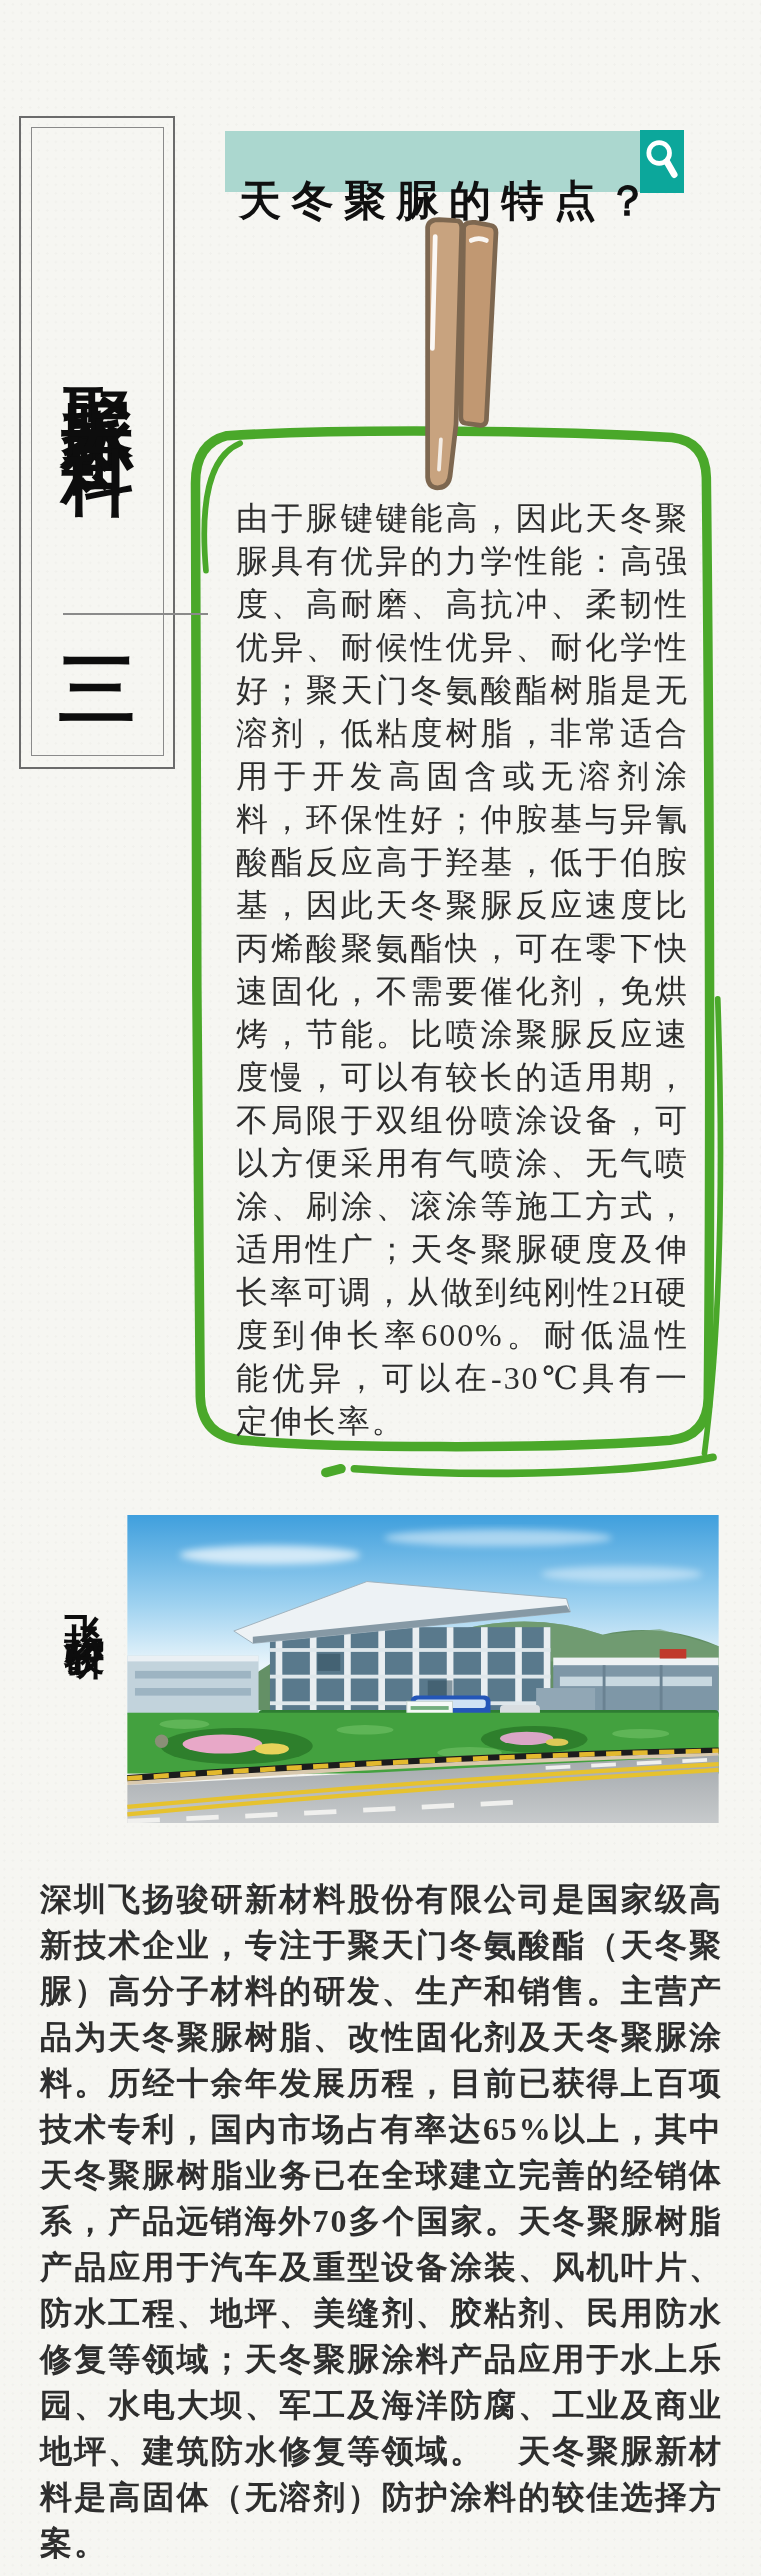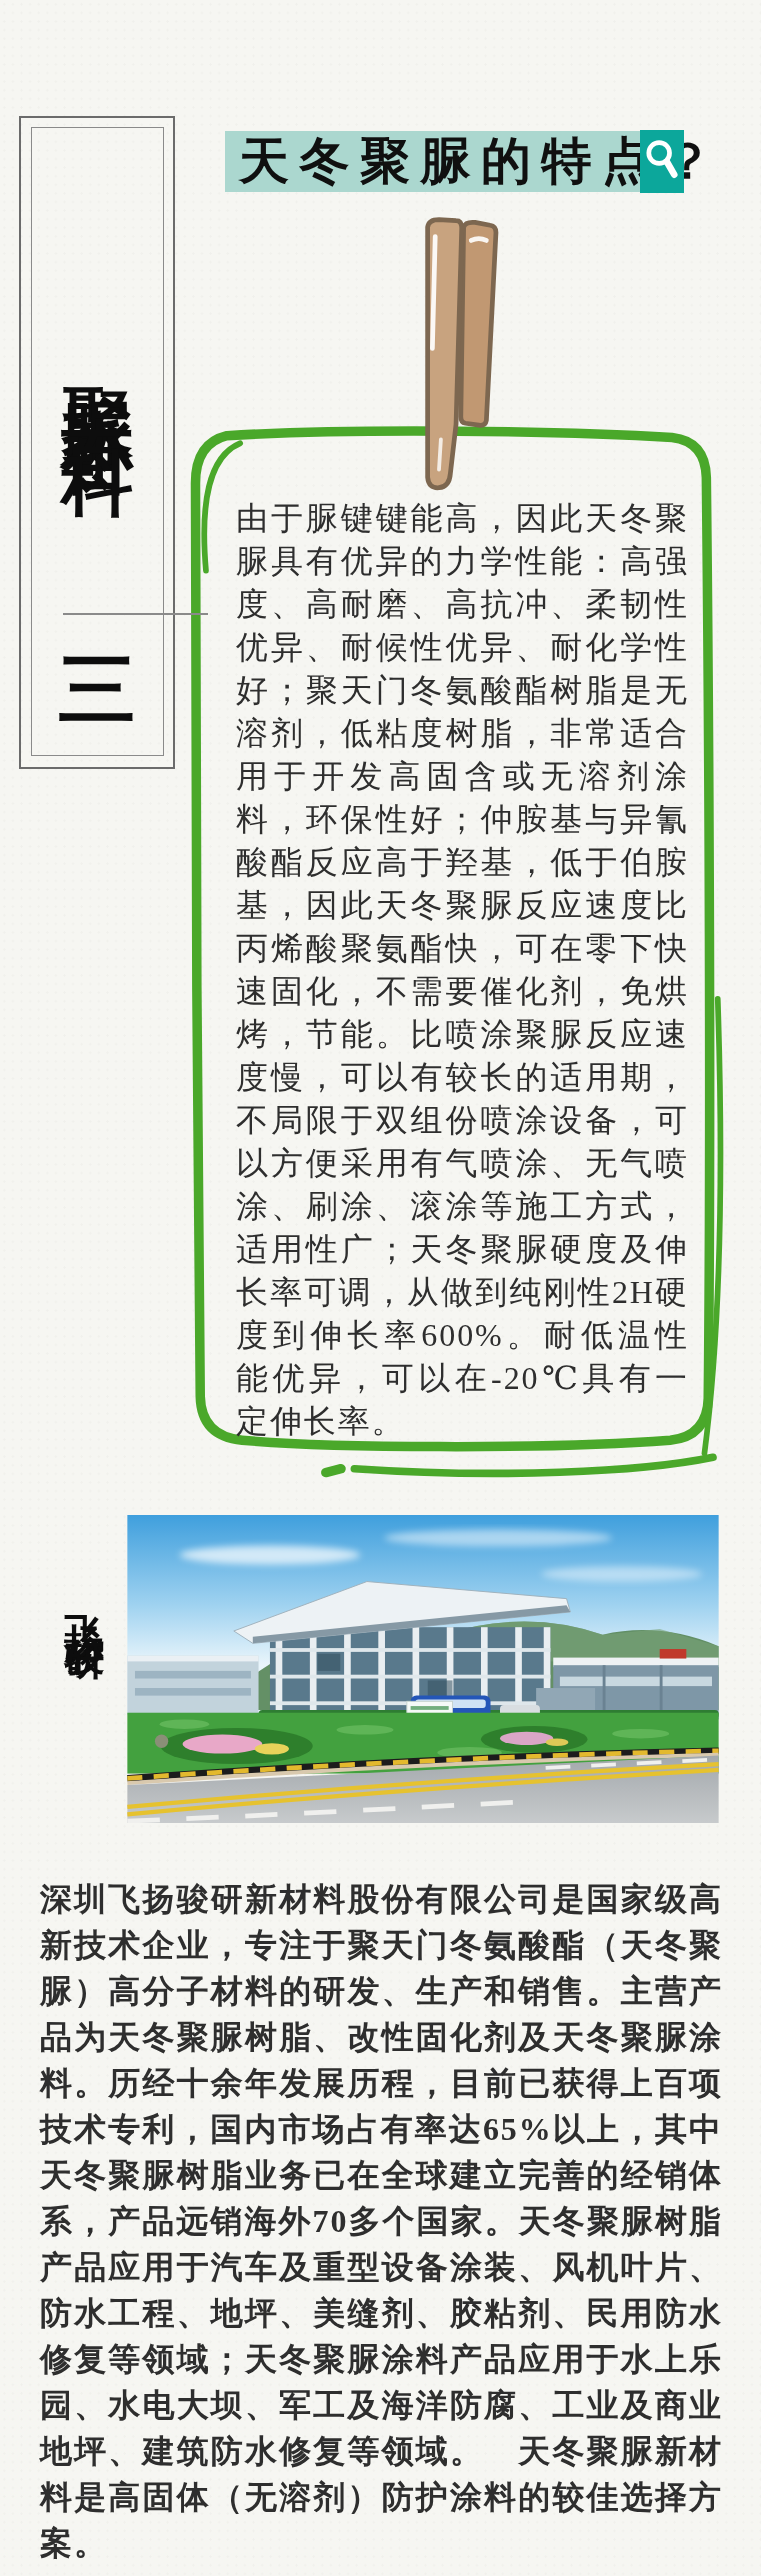--- a/index.html
+++ b/index.html
@@ -40,22 +40,23 @@
     text-align:center;line-height:124px;
   }
 
   
   .banner{
     position:absolute;left:225px;top:131px;width:415px;height:61px;
     background:#abd7cf;z-index:2;
   }
   .banner-text{
     display:block;padding-left:14px;line-height:61px;
-    font-size:50px;font-weight:700;letter-spacing:10.5px;color:#101010;
+    font-size:42px;font-weight:700;letter-spacing:10.5px;color:#101010;
     white-space:nowrap;
+    margin-top:40px;
   }
   .banner-search{
     position:absolute;left:640px;top:130px;width:44px;height:63px;
     background:#0ca79b;z-index:2;display:flex;align-items:center;justify-content:center;
   }
 
   
   .frame-svg{position:absolute;left:183px;top:409px;z-index:1;}
 
   
@@ -130,21 +131,21 @@
   <svg class="clip-svg" width="108" height="282" viewBox="0 0 114 296">
 
     <path d="M 64 12 Q 66 6 76 7 L 92 10 Q 99 11 98 20 L 88 216 Q 87 222 80 221 L 66 219 Q 61 218 61 212 Z" fill="#c19872" stroke="#7d6750" stroke-width="5" stroke-linejoin="round"></path>
     <path d="M 72 26 Q 80 22 88 26" fill="none" stroke="#ffffff" stroke-width="5" stroke-linecap="round" opacity="0.9"></path>
 
     <path d="M 26 12 Q 27 4 38 4 L 56 5 Q 62 5 62 13 L 56 220 L 50 272 Q 49 286 38 287 Q 27 288 26 276 L 26 222 Z" fill="#c8a37f" stroke="#7d6750" stroke-width="5" stroke-linejoin="round"></path>
     <path d="M 34 22 L 31 140" fill="none" stroke="#ffffff" stroke-width="5" stroke-linecap="round" opacity="0.92"></path>
     <path d="M 40 236 L 38 268" fill="none" stroke="#ffffff" stroke-width="4" stroke-linecap="round" opacity="0.8"></path>
   </svg>
 
-  <div class="note">由于脲键键能高，因此天冬聚脲具有优异的力学性能：高强度、高耐磨、高抗冲、柔韧性优异、耐候性优异、耐化学性好；聚天门冬氨酸酯树脂是无溶剂，低粘度树脂，非常适合用于开发高固含或无溶剂涂料，环保性好；仲胺基与异氰酸酯反应高于羟基，低于伯胺基，因此天冬聚脲反应速度比丙烯酸聚氨酯快，可在零下快速固化，不需要催化剂，免烘烤，节能。比喷涂聚脲反应速度慢，可以有较长的适用期，不局限于双组份喷涂设备，可以方便采用有气喷涂、无气喷涂、刷涂、滚涂等施工方式，适用性广；天冬聚脲硬度及伸长率可调，从做到纯刚性2H硬度到伸长率600%。耐低温性能优异，可以在-20℃具有一定伸长率。</div>
+  <div class="note">由于脲键键能高，因此天冬聚脲具有优异的力学性能：高强度、高耐磨、高抗冲、柔韧性优异、耐候性优异、耐化学性好；聚天门冬氨酸酯树脂是无溶剂，低粘度树脂，非常适合用于开发高固含或无溶剂涂料，环保性好；仲胺基与异氰酸酯反应高于羟基，低于伯胺基，因此天冬聚脲反应速度比丙烯酸聚氨酯快，可在零下快速固化，不需要催化剂，免烘烤，节能。比喷涂聚脲反应速度慢，可以有较长的适用期，不局限于双组份喷涂设备，可以方便采用有气喷涂、无气喷涂、刷涂、滚涂等施工方式，适用性广；天冬聚脲硬度及伸长率可调，从做到纯刚性2H硬度到伸长率600%。耐低温性能优异，可以在-30℃具有一定伸长率。</div>
 
   <div class="photo">
     <svg width="592" height="308" viewBox="0 0 622 324">
       <defs>
         <linearGradient id="sky" x1="0" y1="0" x2="0" y2="1">
           <stop offset="0" stop-color="#3f9fdd"></stop>
           <stop offset="0.45" stop-color="#9fd2f0"></stop>
           <stop offset="0.75" stop-color="#e9f5fb"></stop>
         </linearGradient>
         <linearGradient id="road" x1="0" y1="0" x2="0" y2="1">

